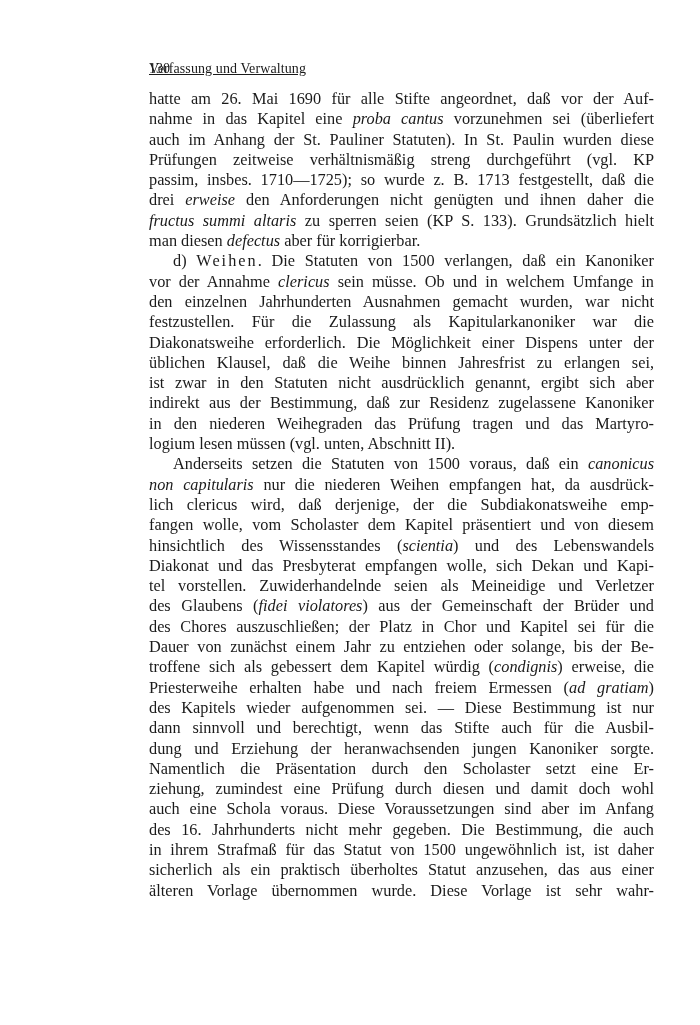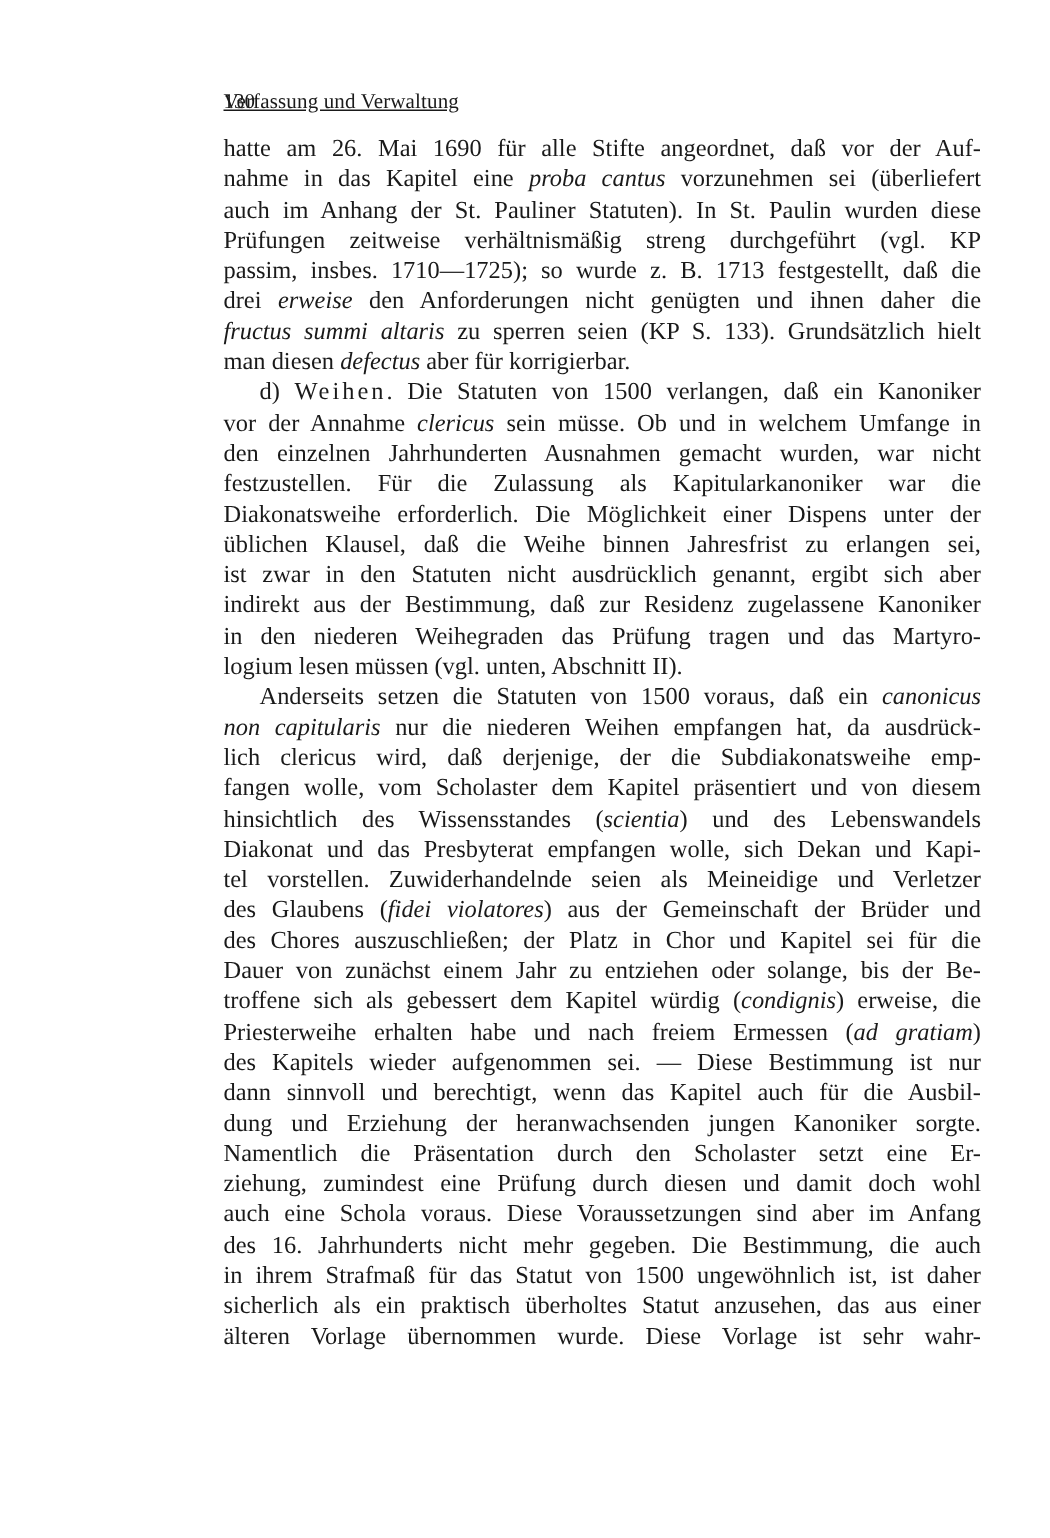--- a/index.html
+++ b/index.html
@@ -57,21 +57,21 @@
       <span class="line">fangen wolle, vom Scholaster dem Kapitel präsentiert und von diesem</span>
       <span class="line">hinsichtlich des Wissensstandes (<i>scientia</i>) und des Lebenswandels</span>
       <span class="line">Diakonat und das Presbyterat empfangen wolle, sich Dekan und Kapi-</span>
       <span class="line">tel vorstellen. Zuwiderhandelnde seien als Meineidige und Verletzer</span>
       <span class="line">des Glaubens (<i>fidei violatores</i>) aus der Gemeinschaft der Brüder und</span>
       <span class="line">des Chores auszuschließen; der Platz in Chor und Kapitel sei für die</span>
       <span class="line">Dauer von zunächst einem Jahr zu entziehen oder solange, bis der Be-</span>
       <span class="line">troffene sich als gebessert dem Kapitel würdig (<i>condignis</i>) erweise, die</span>
       <span class="line">Priesterweihe erhalten habe und nach freiem Ermessen (<i>ad gratiam</i>)</span>
       <span class="line">des Kapitels wieder aufgenommen sei. — Diese Bestimmung ist nur</span>
-      <span class="line">dann sinnvoll und berechtigt, wenn das Kapitel auch für die Ausbil-</span>
+      <span class="line">dann sinnvoll und berechtigt, wenn das Stifte auch für die Ausbil-</span>
       <span class="line">dung und Erziehung der heranwachsenden jungen Kanoniker sorgte.</span>
       <span class="line">Namentlich die Präsentation durch den Scholaster setzt eine Er-</span>
       <span class="line">ziehung, zumindest eine Prüfung durch diesen und damit doch wohl</span>
       <span class="line">auch eine Schola voraus. Diese Voraussetzungen sind aber im Anfang</span>
       <span class="line">des 16. Jahrhunderts nicht mehr gegeben. Die Bestimmung, die auch</span>
       <span class="line">in ihrem Strafmaß für das Statut von 1500 ungewöhnlich ist, ist daher</span>
       <span class="line">sicherlich als ein praktisch überholtes Statut anzusehen, das aus einer</span>
       <span class="line">älteren Vorlage übernommen wurde. Diese Vorlage ist sehr wahr-</span>
     </div>
 </div>

